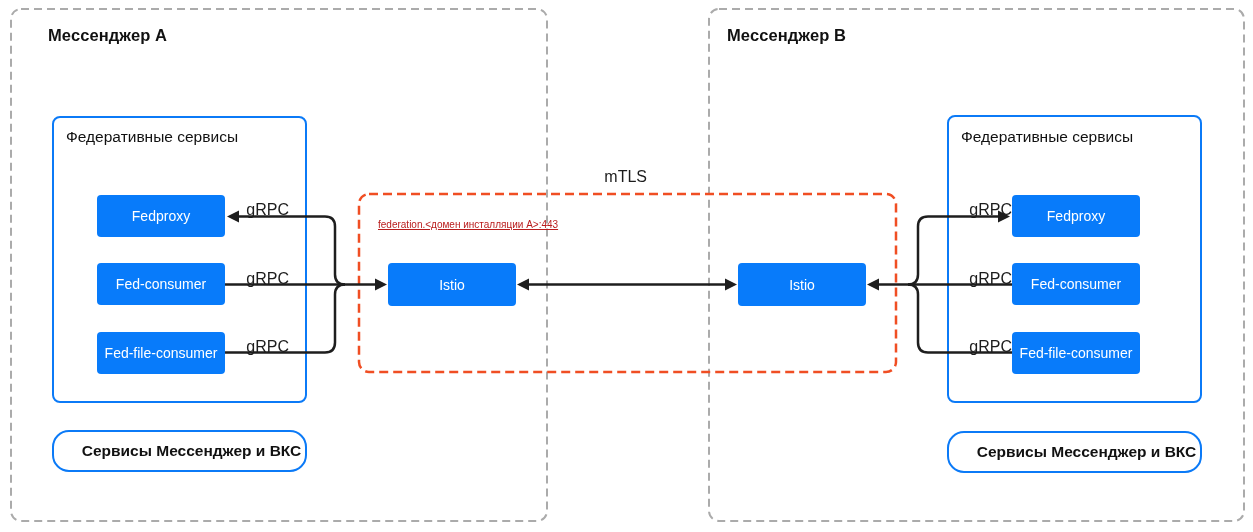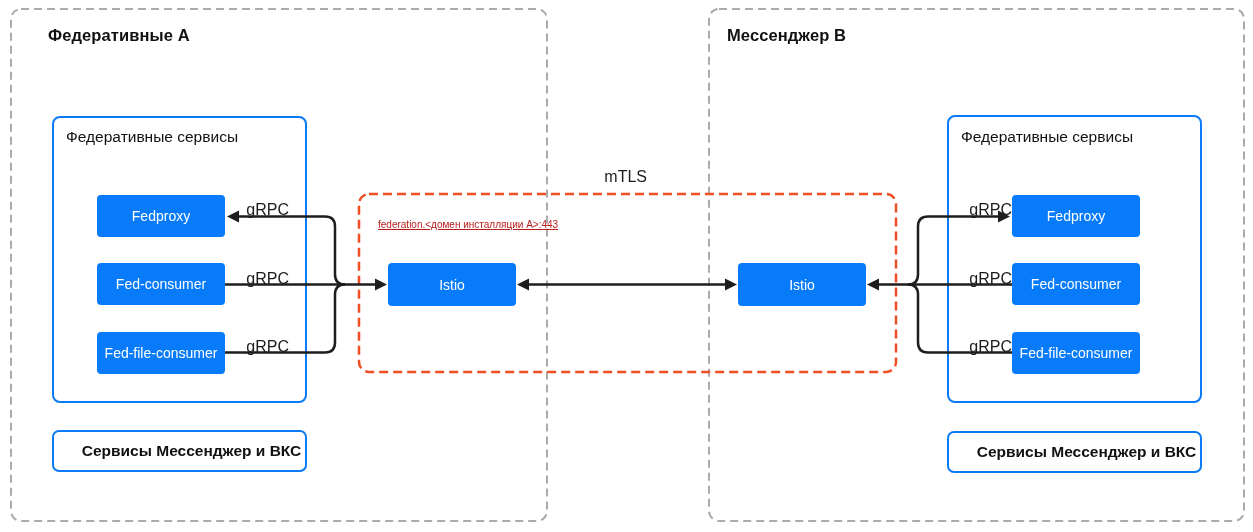--- a/index.html
+++ b/index.html
@@ -44,21 +44,21 @@
     font-size: 14px;
     display: flex;
     align-items: center;
     justify-content: center;
     text-align: center;
   }
 
   
   .bottom-box {
     border: 2px solid #0b7af7;
-    border-radius: 7px;
+    border-radius: 17px;
     background: #ffffff;
     font-size: 15.5px;
     font-weight: 700;
     color: #111111;
     display: flex;
     align-items: center;
     justify-content: center;
     text-align: center;
     padding-left: 24px;
   }
@@ -89,21 +89,21 @@
 <body>
 
 <div class="stage">
 
   <svg class="overlay" viewBox="0 0 1253 532">
     <rect x="11" y="9" width="536" height="512" rx="10" fill="none" stroke="#ababab" stroke-width="2" stroke-dasharray="8 5"></rect>
     <rect x="709" y="9" width="535" height="512" rx="10" fill="none" stroke="#ababab" stroke-width="2" stroke-dasharray="8 5"></rect>
     <rect x="359" y="194" width="537" height="178" rx="10" fill="none" stroke="#f04e23" stroke-width="2.5" stroke-dasharray="9 5"></rect>
   </svg>
 
-  <div class="abs inst-title" style="left:48px; top:26px;">Федеративные A</div>
+  <div class="abs inst-title" style="left:48px; top:26px;">Мессенджер A</div>
 
   <div class="abs group-box" style="left:52px; top:116px; width:255px; height:287px;"></div>
   <div class="abs group-title" style="left:66px; top:128px;">Федеративные сервисы</div>
 
   <div class="abs node" style="left:97px; top:195px; width:128px; height:42px;">Fedproxy</div>
   <div class="abs node" style="left:97px; top:263px; width:128px; height:42px;">Fed-consumer</div>
   <div class="abs node" style="left:97px; top:332px; width:128px; height:42px;">Fed-file-consumer</div>
 
   <div class="abs bottom-box" style="left:52px; top:430px; width:255px; height:42px;">Сервисы Мессенджер и ВКС</div>
 

